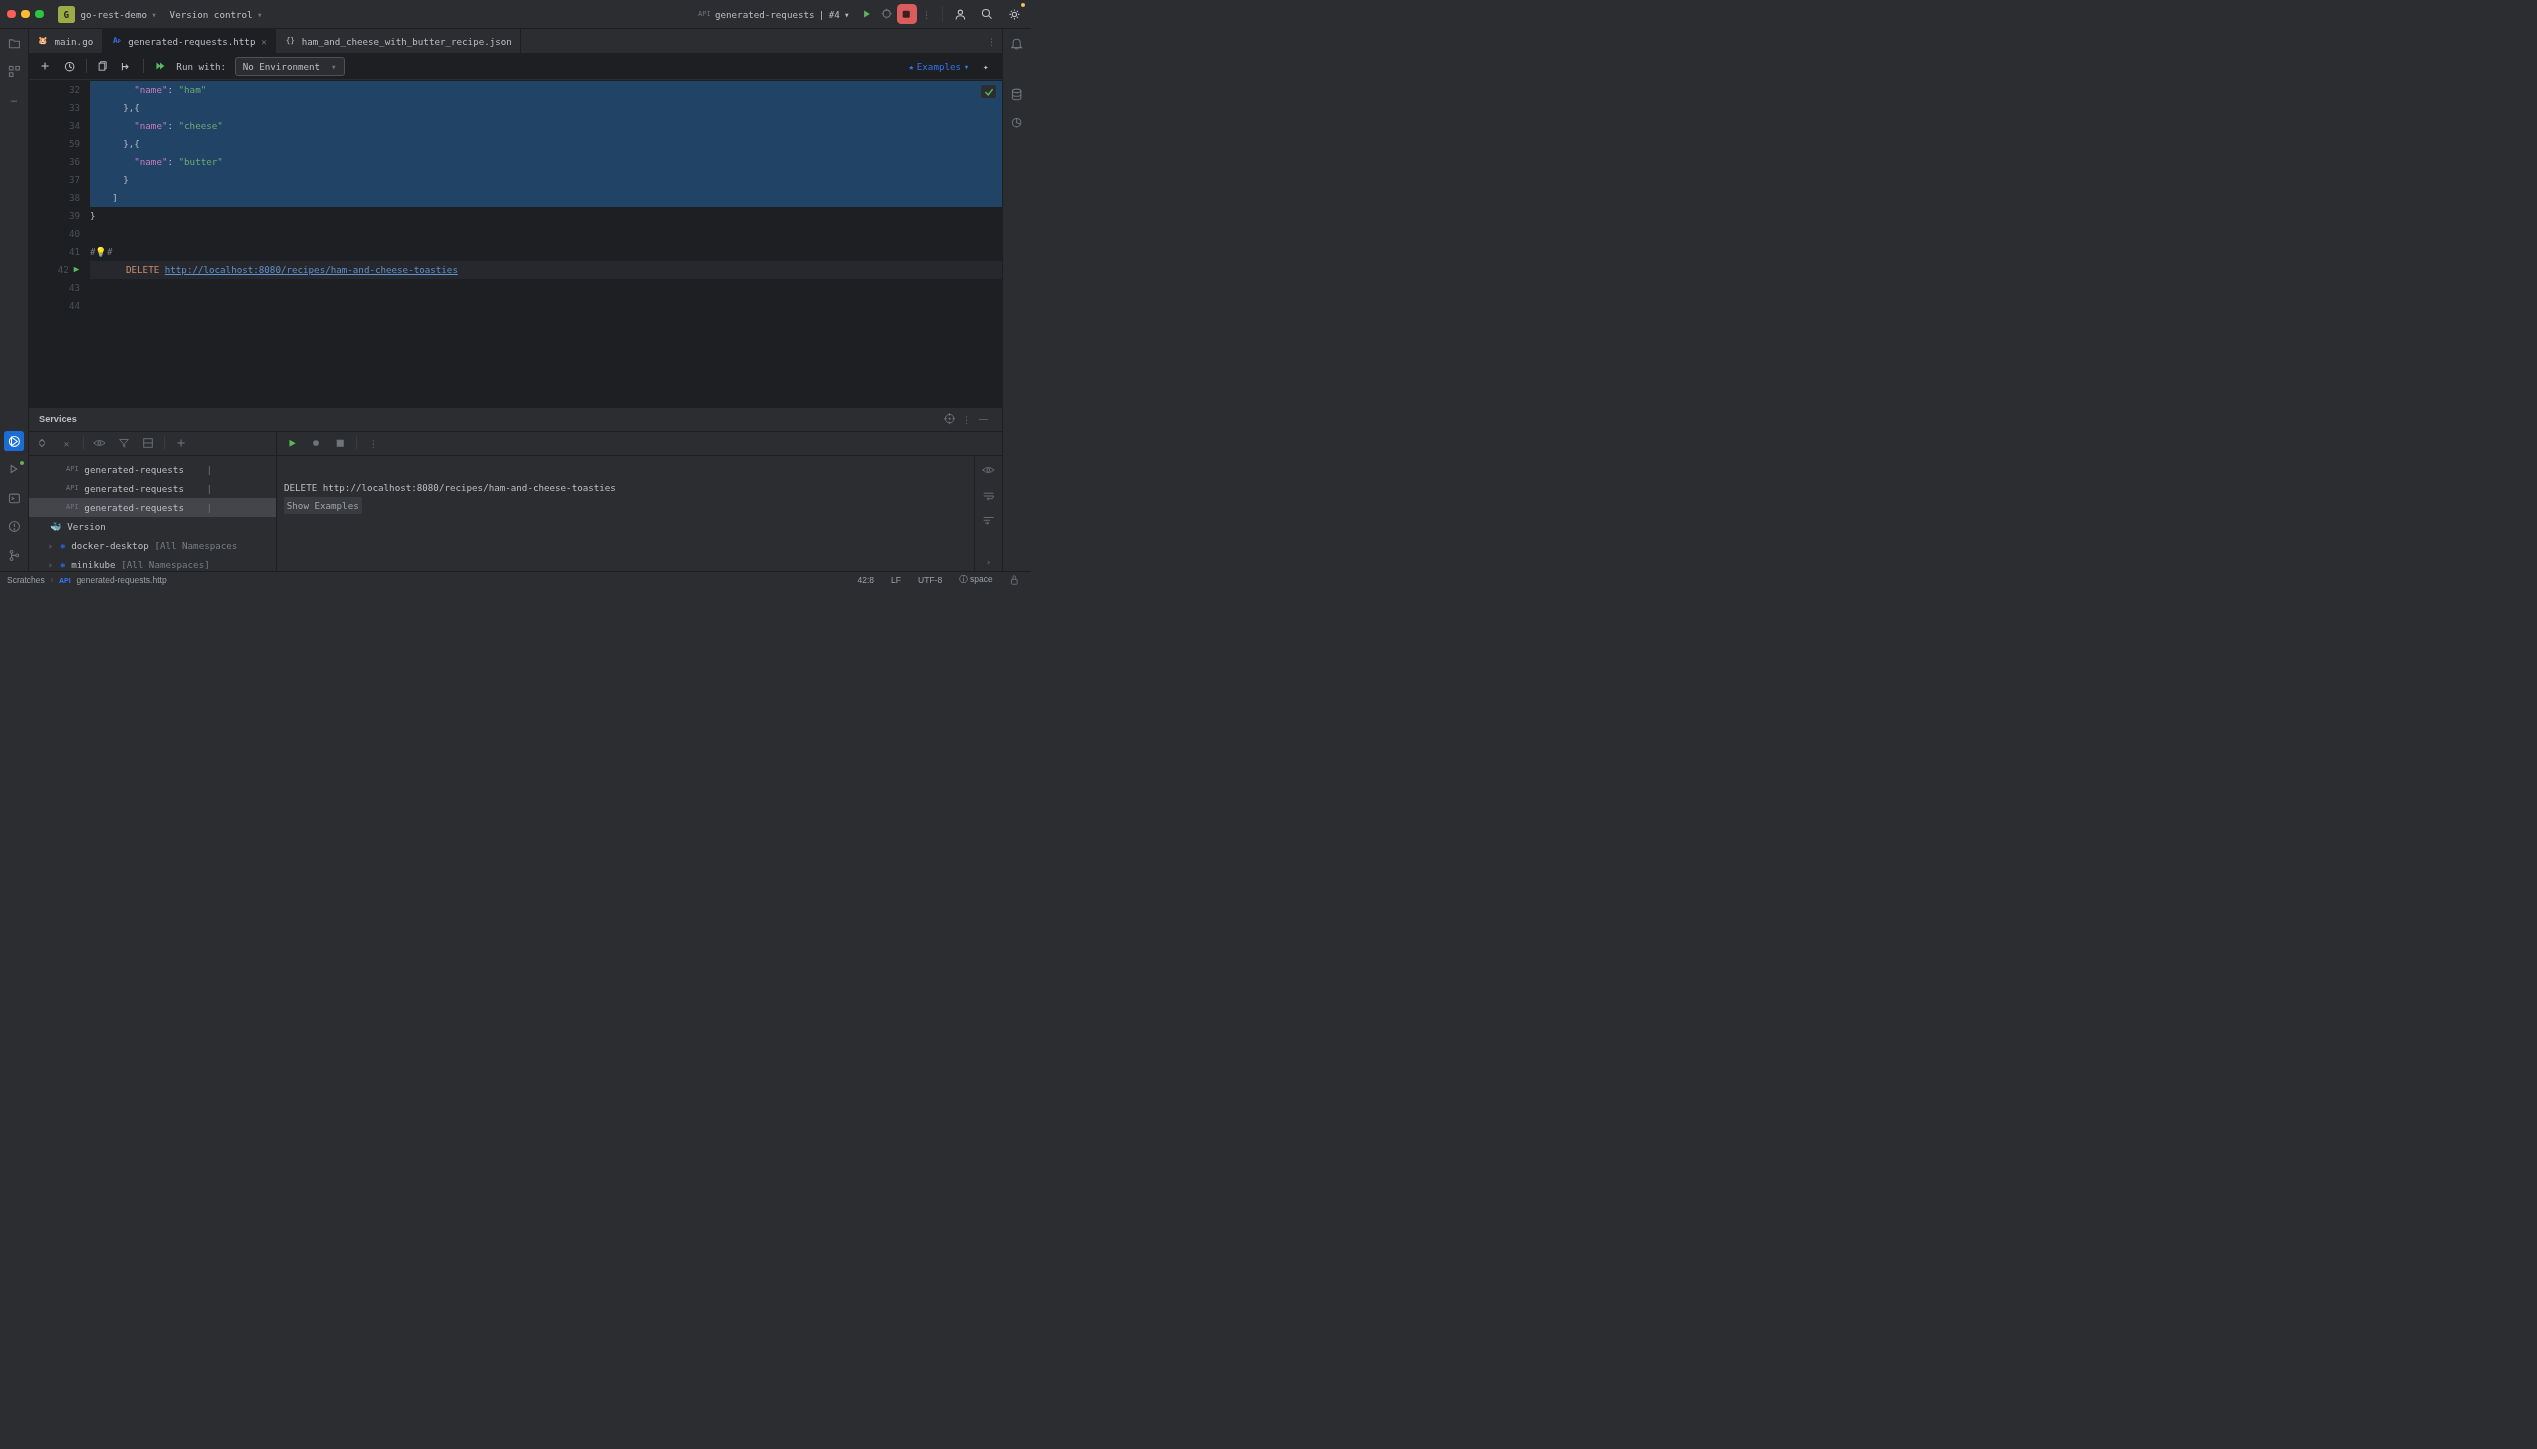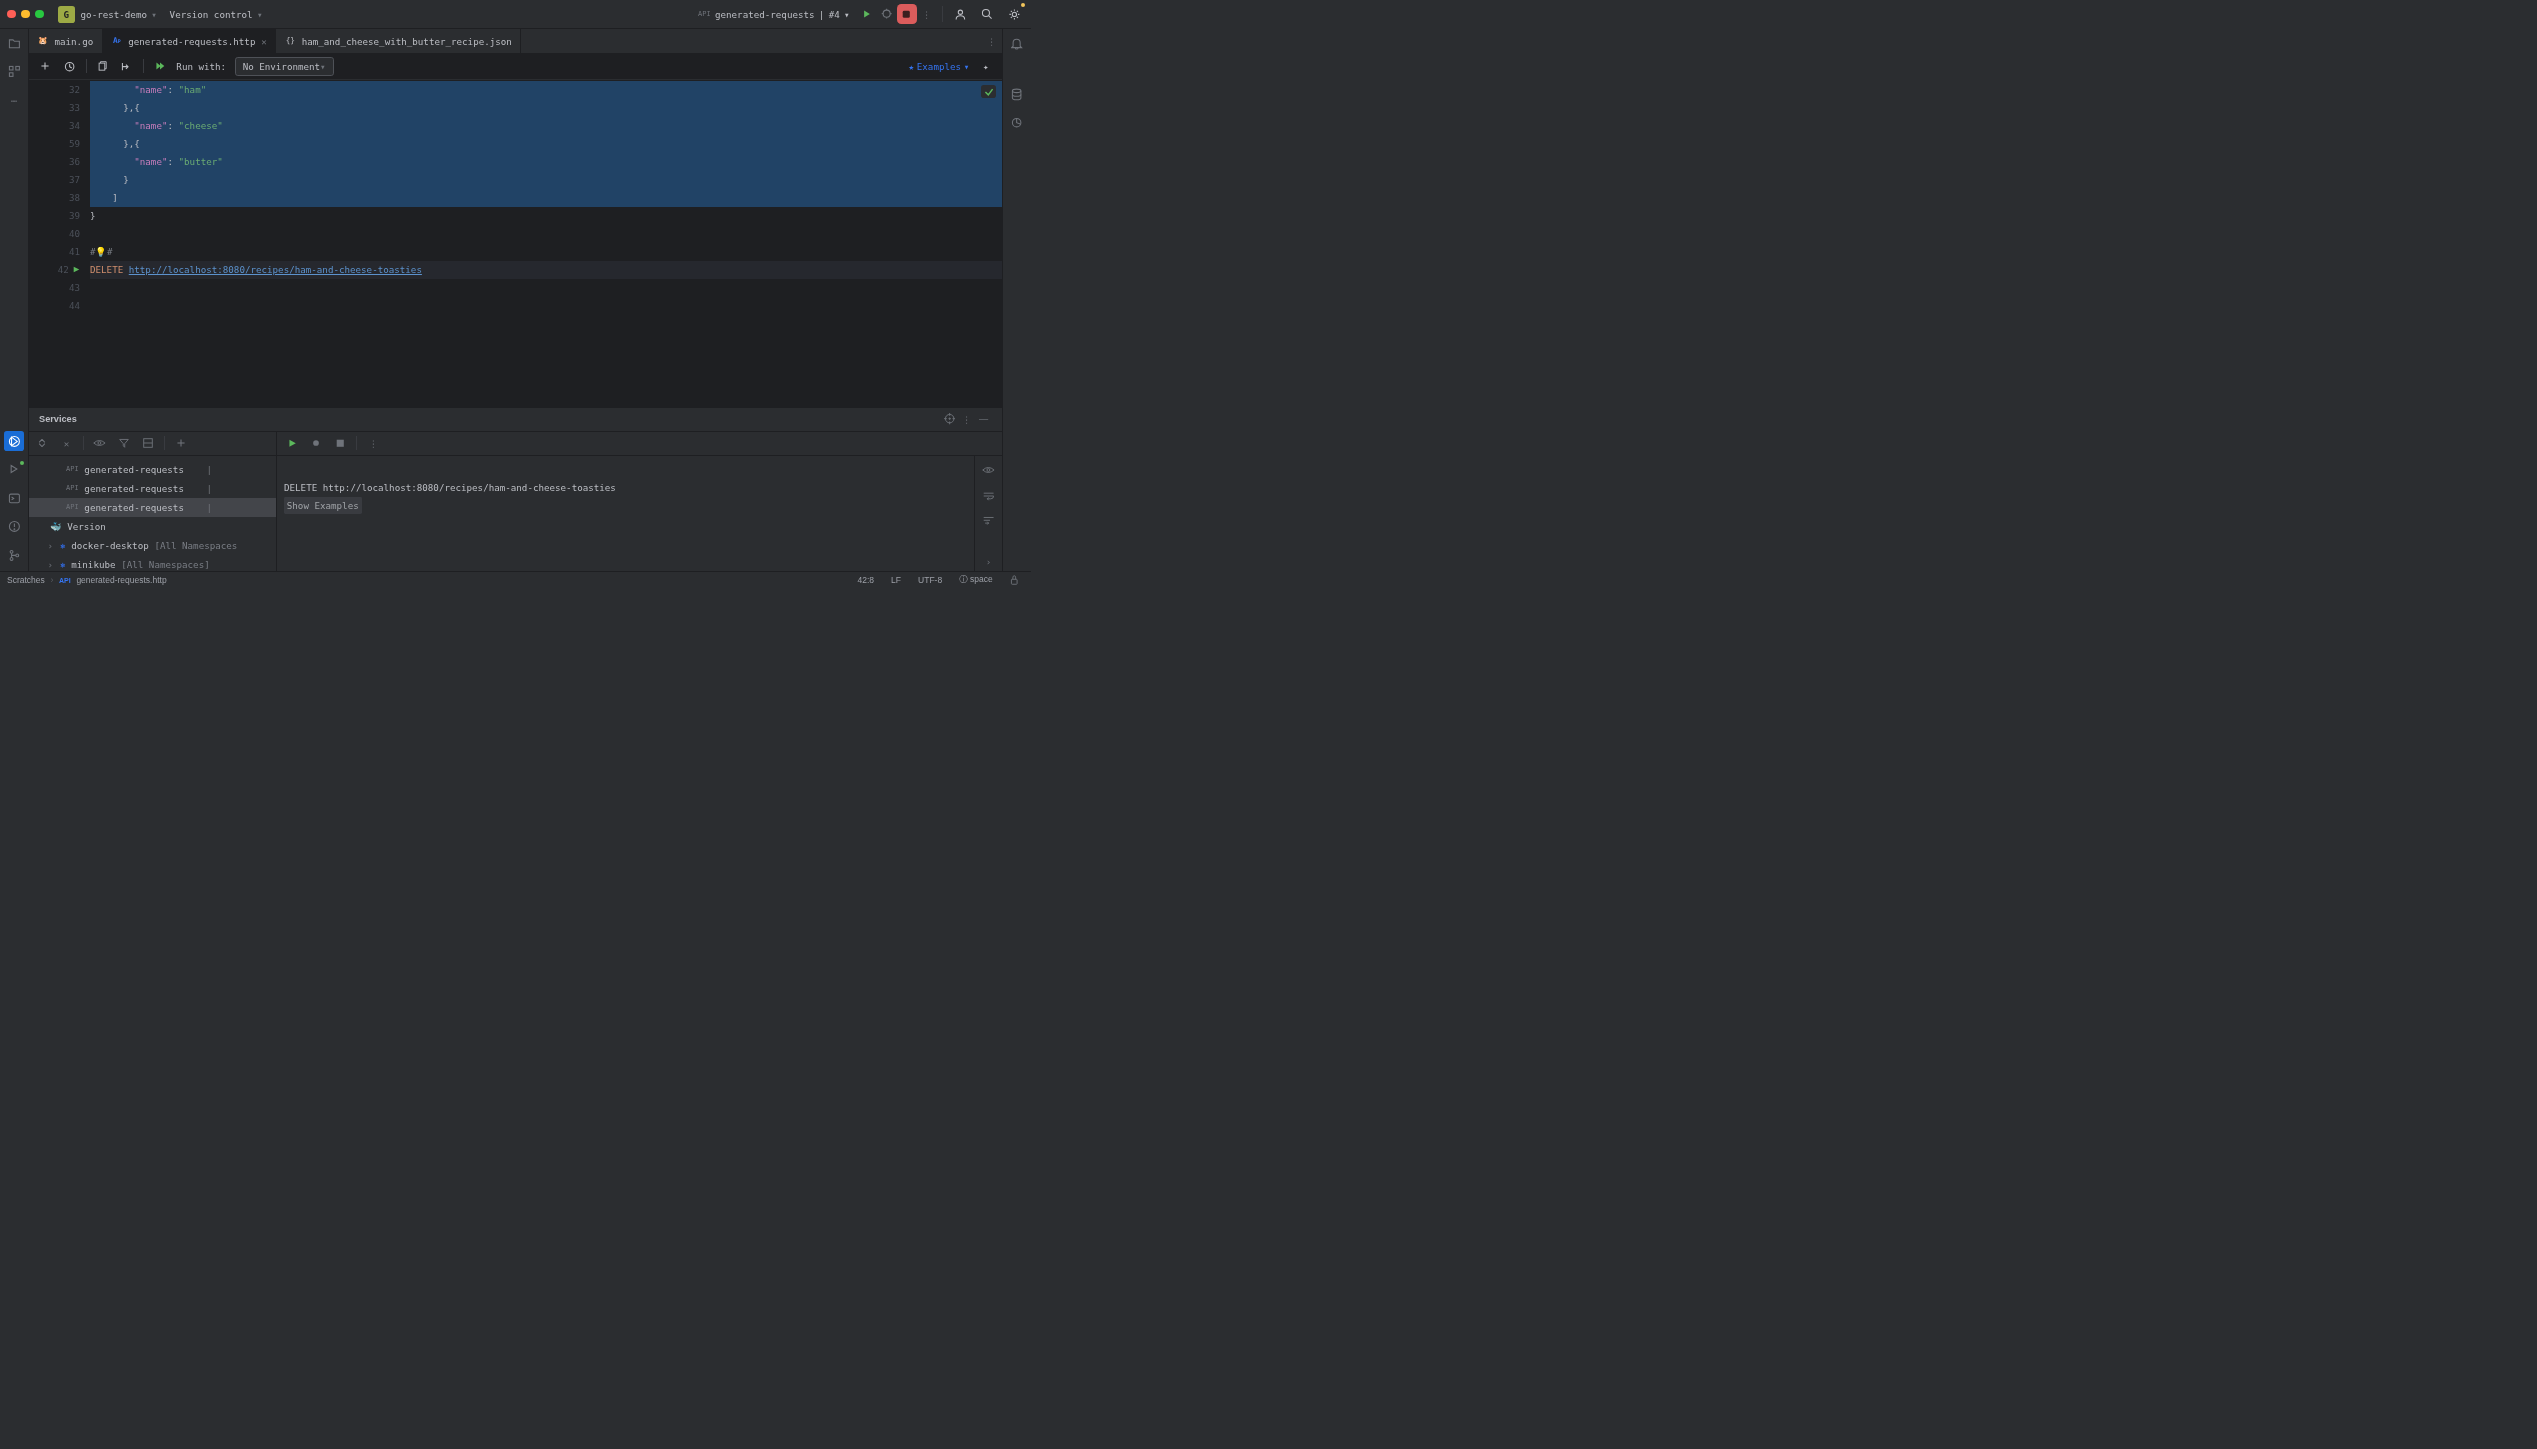--- a/index.html
+++ b/index.html
@@ -85,21 +85,21 @@
 .editor-tb {
   height: 25.5px; background: #1e1f22; display: flex; align-items: center;
   padding: 0 8.5px; gap: 8.5px; border-bottom: 0.7px solid #2b2d30;
 }
 .etb-btn { width: 15.6px; height: 15.6px; display: flex; align-items: center; justify-content: center; color: #bcbec4; }
 .etb-sep { width: 0.7px; height: 14px; background: #393b40; }
 .etb-play { color: #5cb85c; }
 .etb-label { color: #bcbec4; }
 .etb-select {
   background: #2b2d30; border: 0.7px solid #4e5157; border-radius: 2.8px;
-  padding: 2.8px 7px; display: flex; align-items: flex-start; gap: 0; color: #bcbec4;
+  padding: 2.8px 7px; display: flex; align-items: flex-start; gap: 11px; color: #bcbec4;
 }
 .etb-spacer { flex: 1; }
 .etb-examples { color: #3574f0; display: flex; align-items: center; gap: 2.8px; }
 .etb-sparkle { color: #bcbec4; }
 
 
 .editor-body { flex: 1; display: flex; background: #1e1f22; position: relative; min-height: 0; }
 .gutter {
   width: 61px; background: #1e1f22; color: #4b5059;
   text-align: right; padding-right: 10px; padding-top: 1.4px;
@@ -112,21 +112,21 @@
   background: #2b2d30; color: #5cb85c; border-radius: 2.8px;
   padding: 1.4px 2.8px;
 }
 .code-area { flex: 1; padding-top: 1.4px; line-height: 18px; white-space: pre; font-family: inherit; position: relative; }
 .code-line { height: 18px; padding-left: 0; }
 .hl { background: #214366; }
 .curline { background: #26282e; }
 .c-key { color: #c77dbb; }
 .c-str { color: #6aab73; }
 .c-url { color: #5c92cd; text-decoration: underline; }
-.c-del { color: #cf8e6d; }
+.c-del { color: #cf8e6d; margin-left: 36px; }
 .c-punc { color: #bcbec4; }
 .c-comment { color: #7a7e85; }
 .lightbulb { font-size: 9.2px; }
 
 
 .services {
   height: 164px; background: #2b2d30; border-top: 0.7px solid #1e1f22;
   display: flex; flex-direction: column;
 }
 .svc-header {

